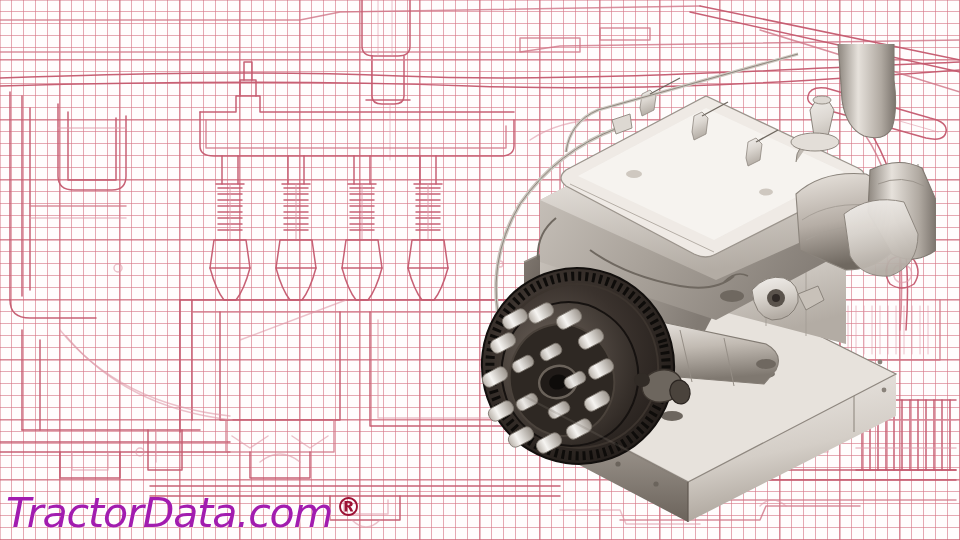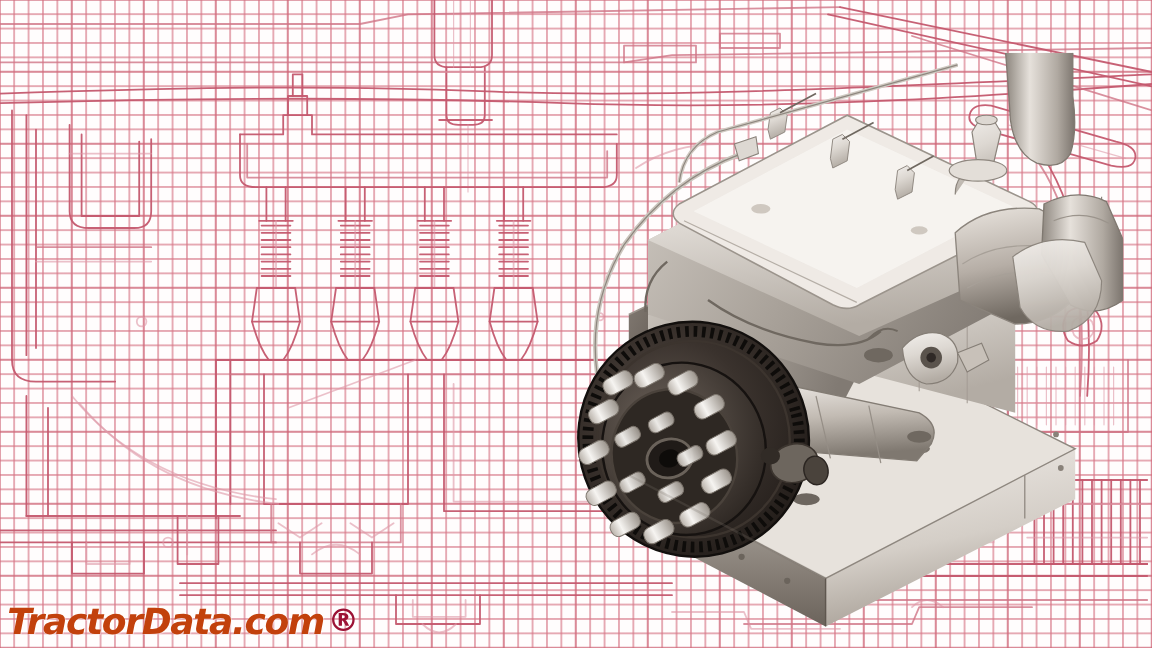--- a/index.html
+++ b/index.html
@@ -45,24 +45,24 @@
   .watermark{
     position:absolute;
     left:6px;bottom:6px;
     display:flex;align-items:flex-start;
     line-height:1;
     white-space:nowrap;
     user-select:none;
   }
   .wm-text{
     font-family:"DejaVu Sans",sans-serif;
-    font-weight:bold;font-style:italic;
-    font-size:30px;
+    font-weight:normal;font-style:italic;
+    font-size:41px;
     letter-spacing:-1.1px;
-    color:#c2410c;
+    color:#a21caf;
     text-shadow:
       0 0 1px rgba(255,255,255,.55),
       1px 1px 0 rgba(255,255,255,.35);
   }
   .wm-reg{
     font-family:"DejaVu Sans",sans-serif;
     font-weight:bold;font-style:normal;
     font-size:26px;
     color:#9c1235;
     margin-left:3px;

